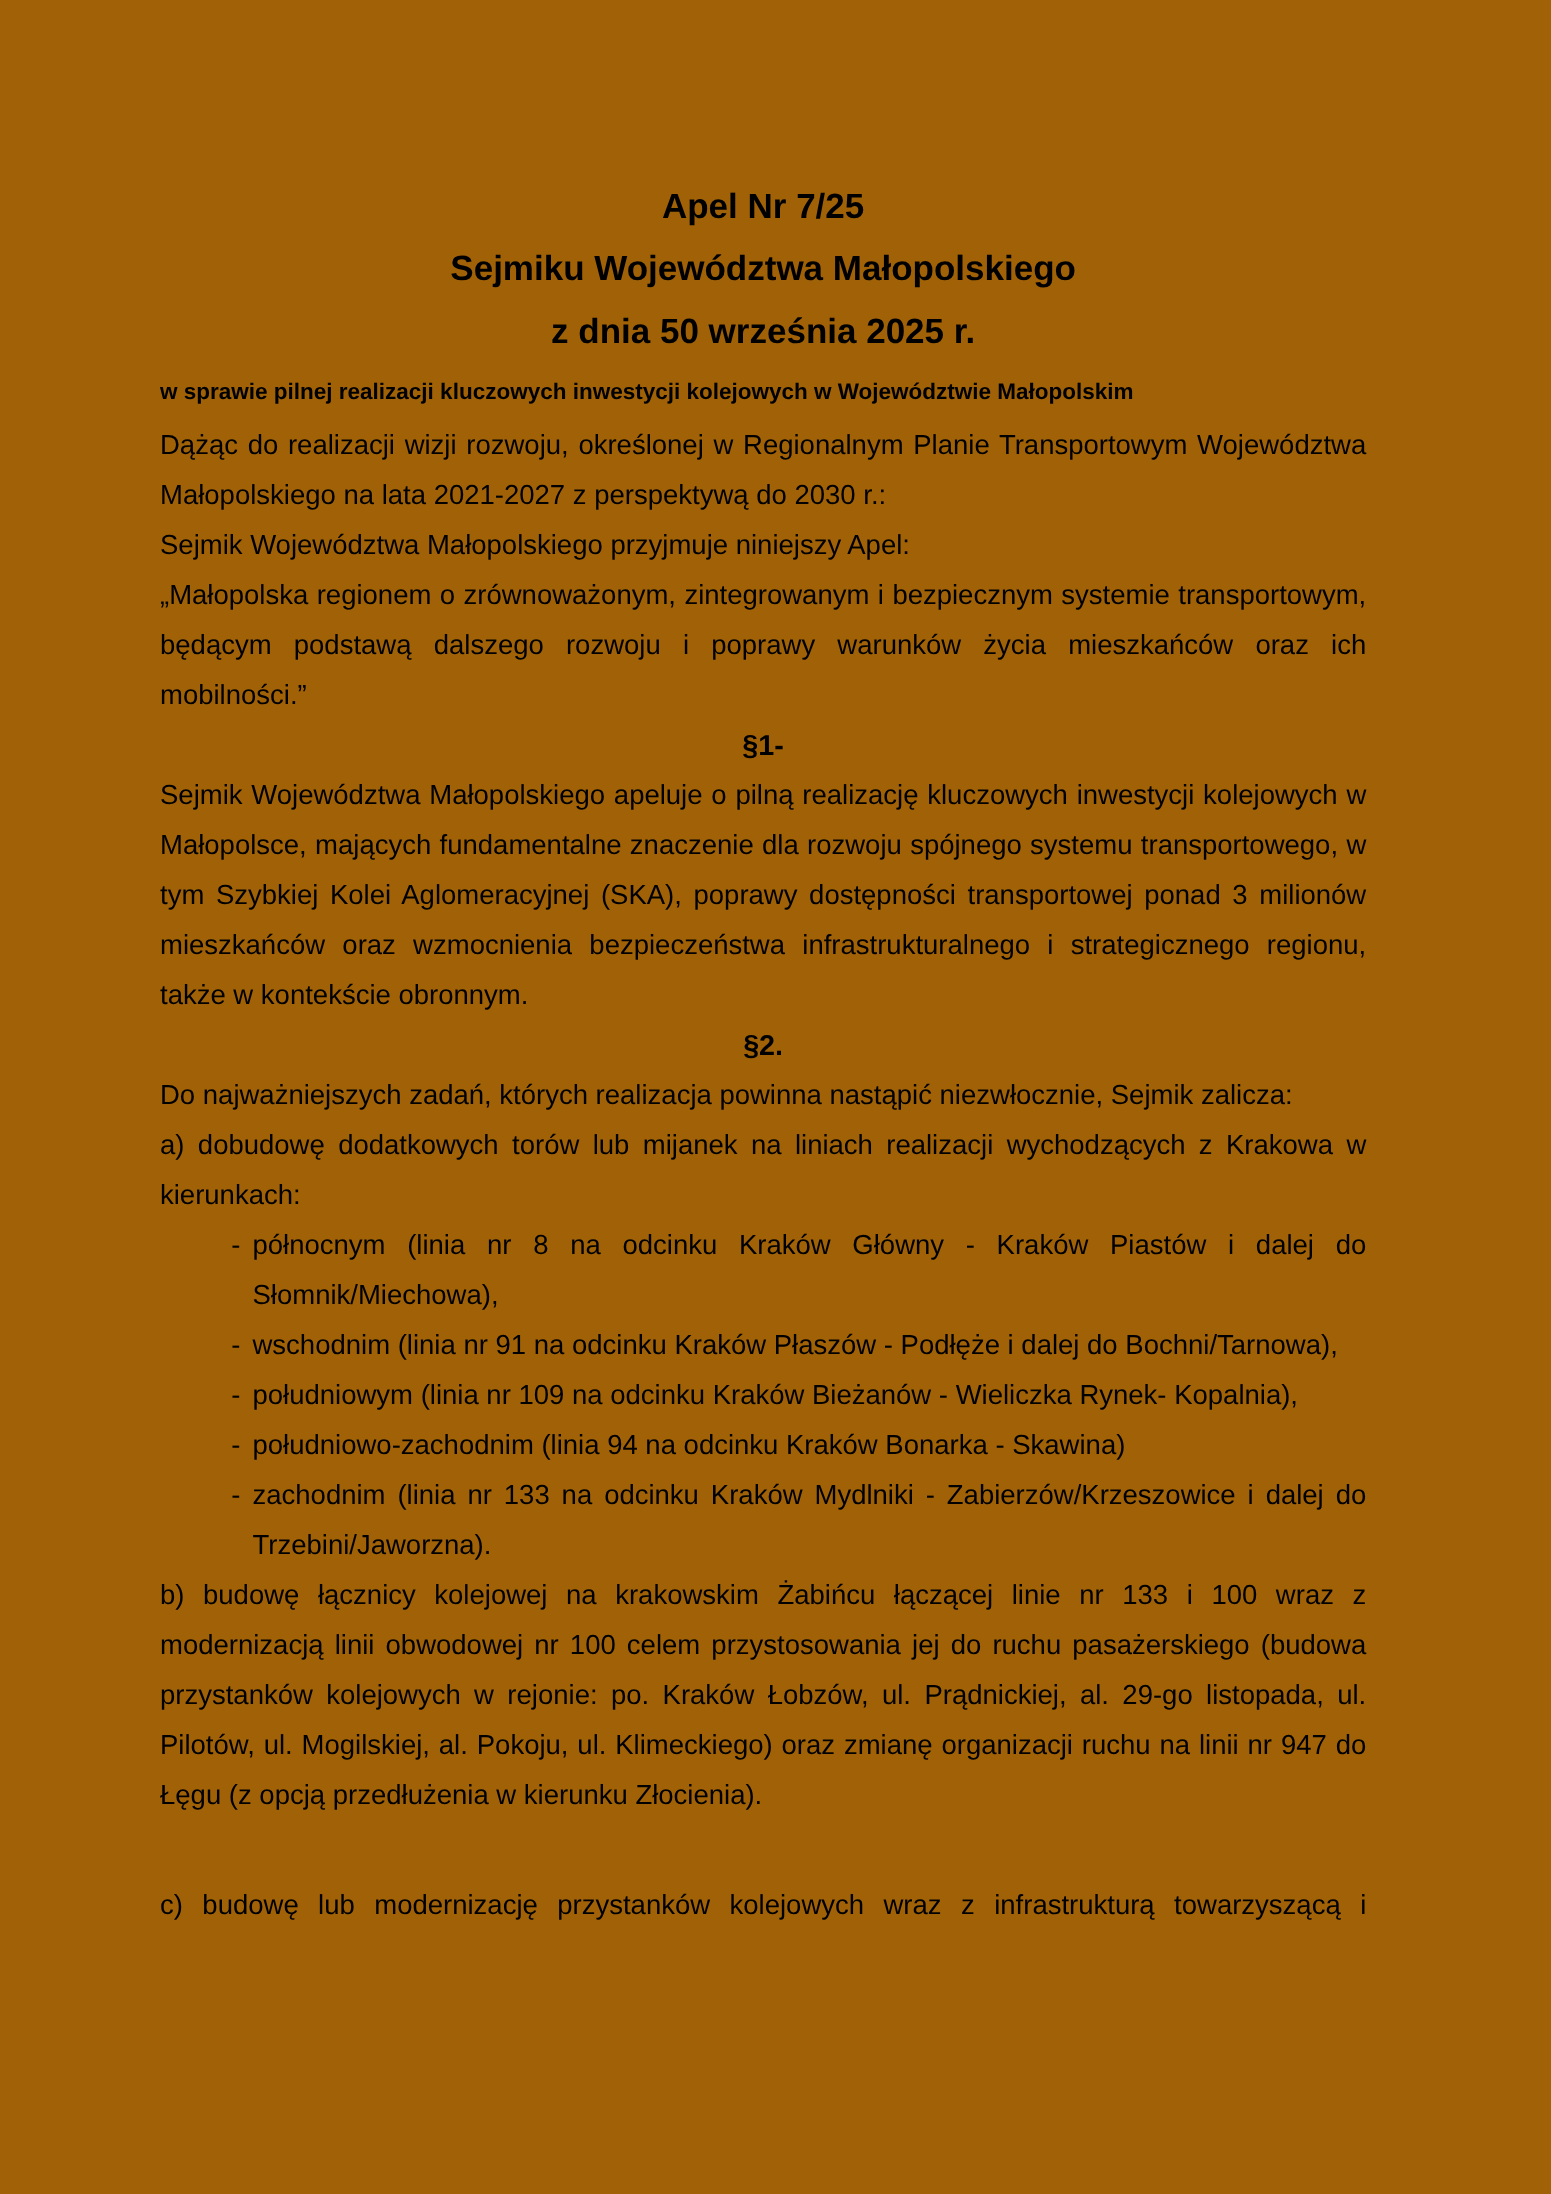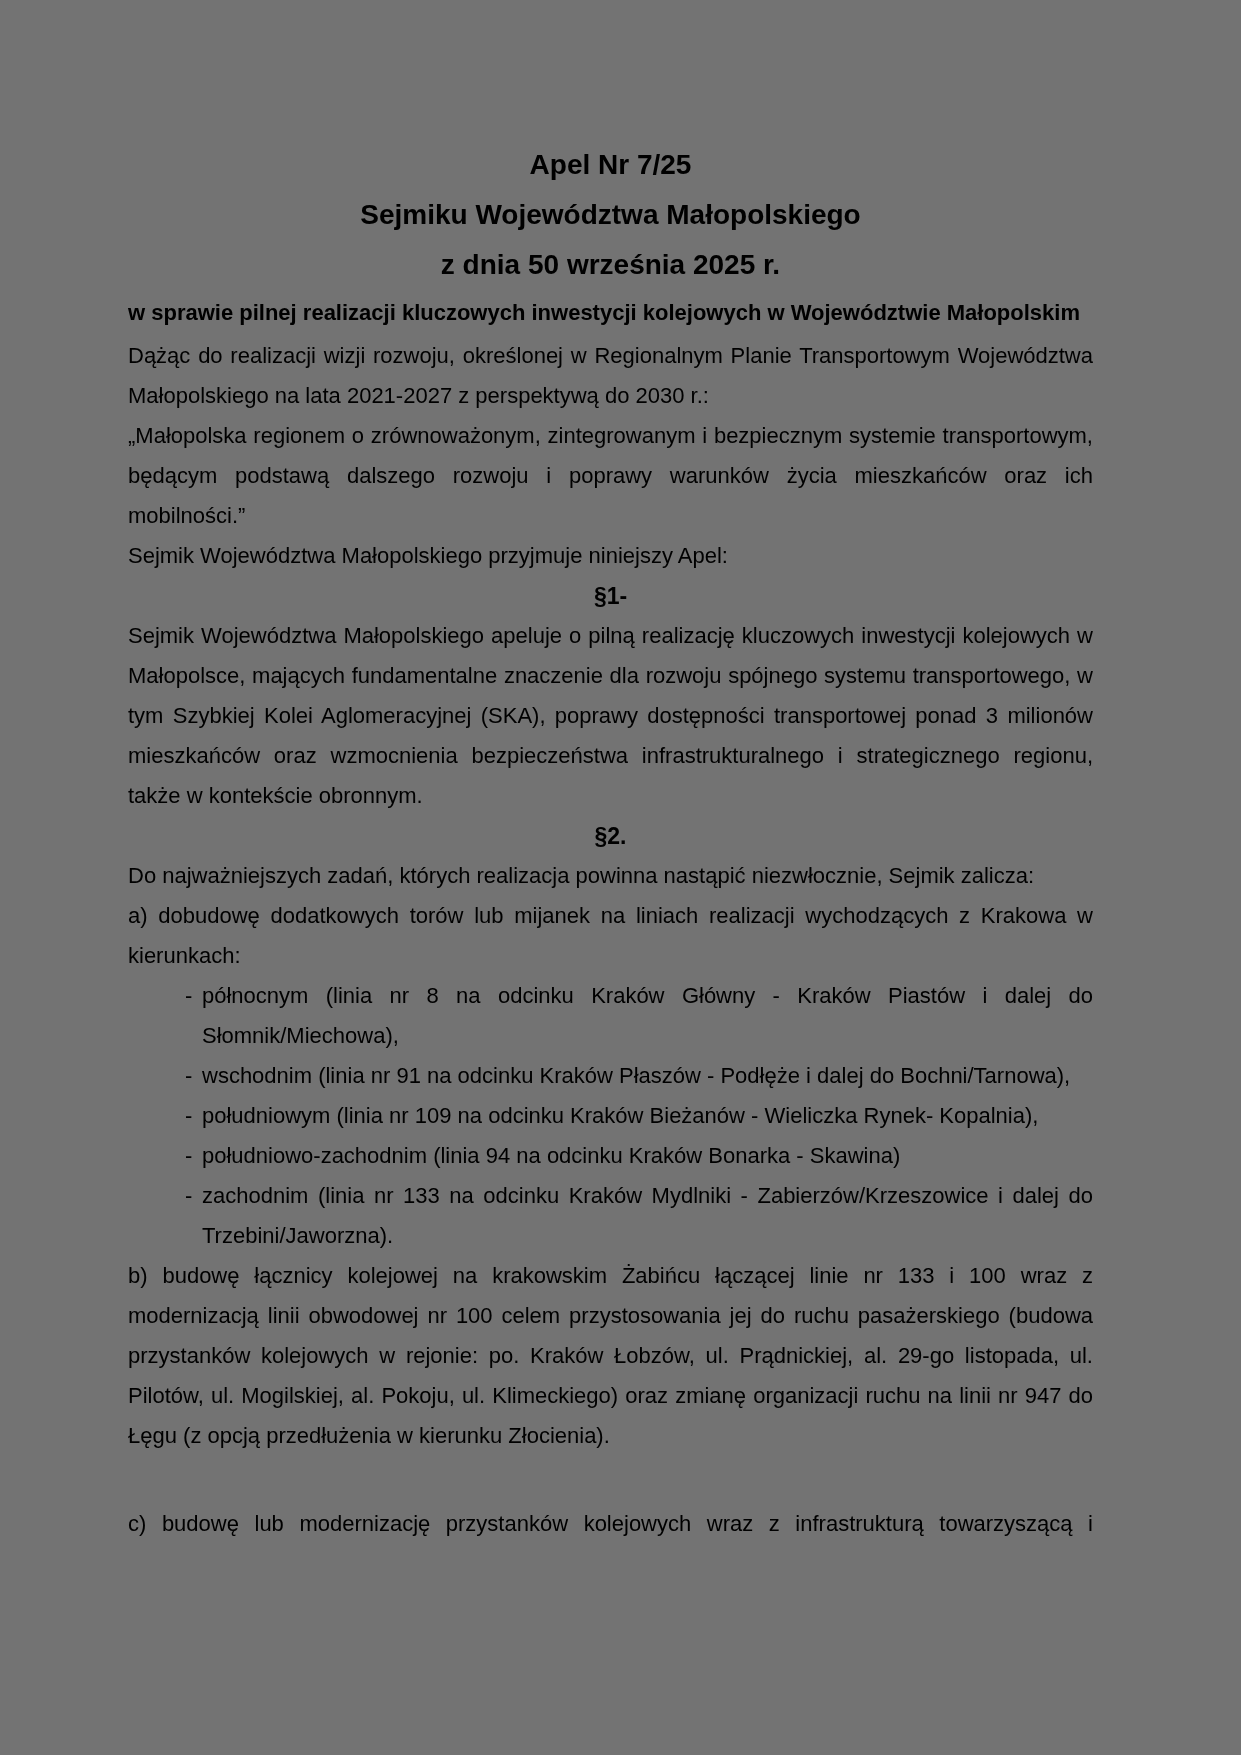--- a/index.html
+++ b/index.html
@@ -5,37 +5,37 @@
   html, body {
     margin: 0;
     padding: 0;
     background: #ffffff;
   }
   .page {
     position: relative;
     box-sizing: border-box;
     width: 1241px;
     height: 1755px;
-    background: #737373;
+    background: #a16207;
     color: #000000;
     font-family: "Liberation Sans", "DejaVu Sans", sans-serif;
     font-size: 22px;
     line-height: 40px;
     padding: 140px 148px 0 128px;
     overflow: hidden;
   }
   .doc-title-line {
     text-align: center;
     font-weight: bold;
     font-size: 28px;
     line-height: 50px;
   }
   .subject {
     font-weight: bold;
-    font-size: 22px;
+    font-size: 18px;
     line-height: 46px;
     text-align: justify;
   }
   .para {
     text-align: justify;
   }
   .section-heading {
     text-align: center;
     font-weight: bold;
     font-size: 23px;
@@ -63,22 +63,22 @@
 
   <div class="doc-title">
     <div class="doc-title-line">Apel Nr 7/25</div>
     <div class="doc-title-line">Sejmiku Województwa Małopolskiego</div>
     <div class="doc-title-line">z dnia 50 września 2025 r.</div>
   </div>
 
   <div class="subject">w sprawie pilnej realizacji kluczowych inwestycji kolejowych w Województwie Małopolskim</div>
 
   <div class="para">Dążąc do realizacji wizji rozwoju, określonej w Regionalnym Planie Transportowym Województwa Małopolskiego na lata 2021-2027 z perspektywą do 2030 r.:</div>
+  <div class="para">Sejmik Województwa Małopolskiego przyjmuje niniejszy Apel:</div>
   <div class="para">„Małopolska regionem o zrównoważonym, zintegrowanym i bezpiecznym systemie transportowym, będącym podstawą dalszego rozwoju i poprawy warunków życia mieszkańców oraz ich mobilności.”</div>
-  <div class="para">Sejmik Województwa Małopolskiego przyjmuje niniejszy Apel:</div>
 
   <div class="section-heading">§1-</div>
   <div class="para">Sejmik Województwa Małopolskiego apeluje o pilną realizację kluczowych inwestycji kolejowych w Małopolsce, mających fundamentalne znaczenie dla rozwoju spójnego systemu transportowego, w tym Szybkiej Kolei Aglomeracyjnej (SKA), poprawy dostępności transportowej ponad 3 milionów mieszkańców oraz wzmocnienia bezpieczeństwa infrastrukturalnego i strategicznego regionu, także w kontekście obronnym.</div>
 
   <div class="section-heading">§2.</div>
   <div class="para">Do najważniejszych zadań, których realizacja powinna nastąpić niezwłocznie, Sejmik zalicza:</div>
   <div class="para">a) dobudowę dodatkowych torów lub mijanek na liniach realizacji wychodzących z Krakowa w kierunkach:</div>
 
   <div>
     <div class="list-item">

